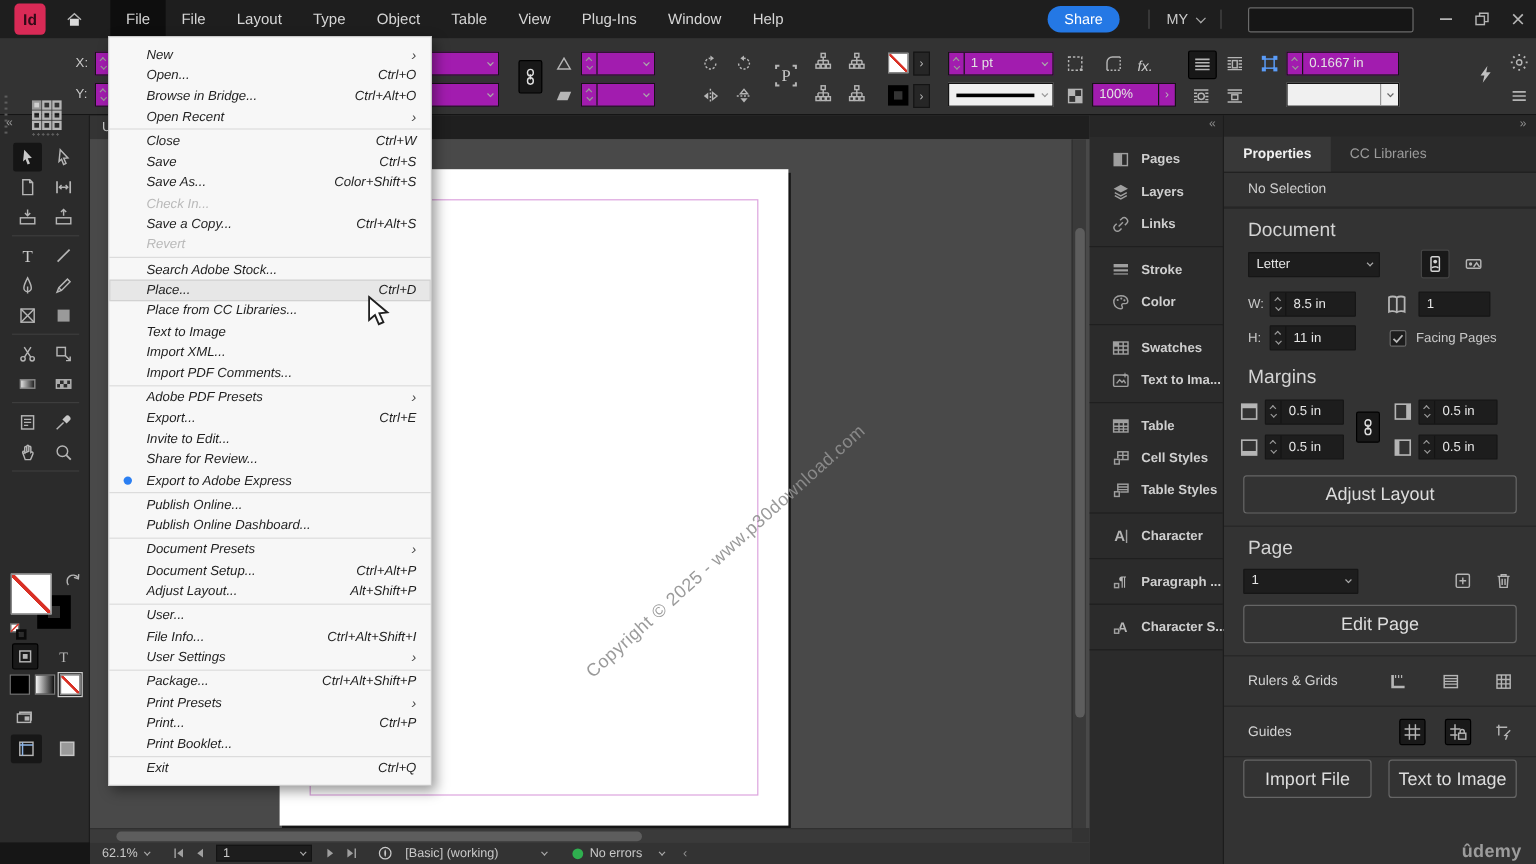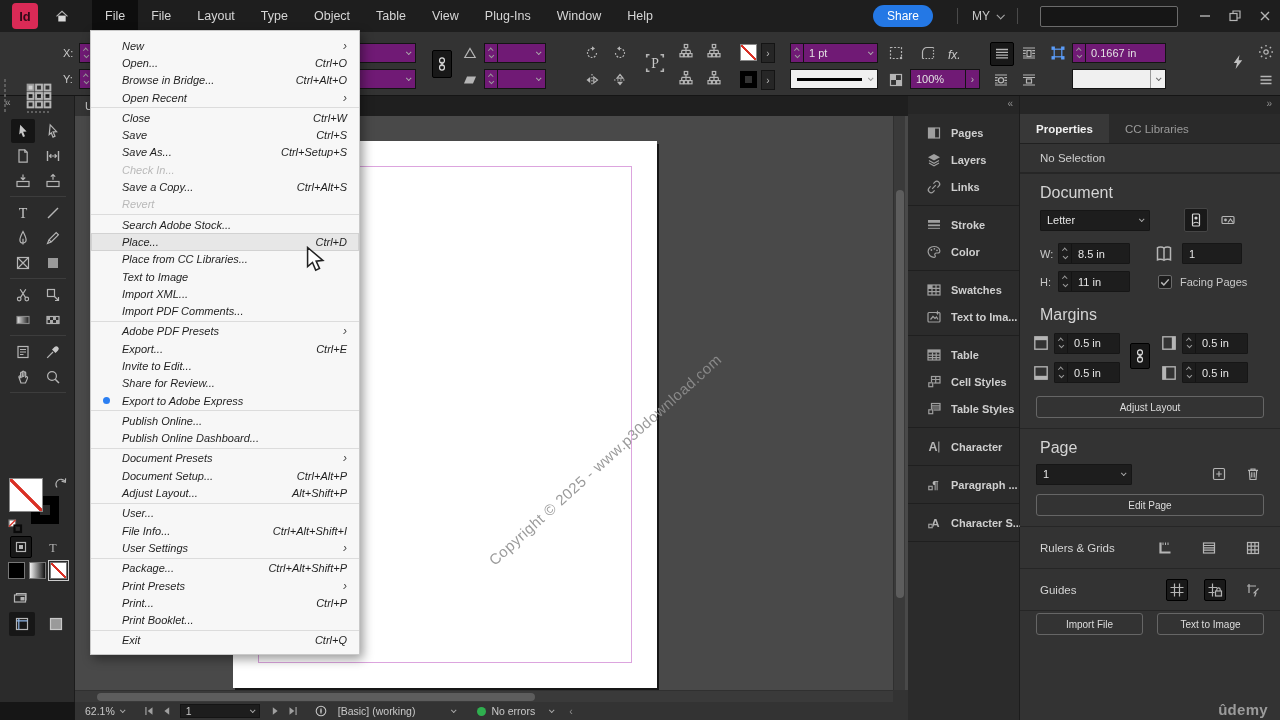--- a/index.html
+++ b/index.html
@@ -19,21 +19,21 @@
   .vsep { width:1px; height:16px; background:#4a4a4a; margin:0 10px; }
   #workspace { font-size:12px; color:#c9c9c9; display:flex; align-items:center; gap:7px; padding:0 4px; }
   .chev { display:inline-block; width:6px; height:6px; border-right:1.5px solid #aaa; border-bottom:1.5px solid #aaa; transform:rotate(45deg) translateY(-1px); }
   .chev.sm { width:4px; height:4px; }
   #searchbox { width:138px; height:21px; background:#161616; border:1px solid #6b6b6b; border-radius:2px; margin:0 12px; }
   .winbtn { width:30px; height:32px; display:flex; align-items:center; justify-content:center; }
 
   
   #controlbar { position:absolute; left:0; top:32px; width:1280px; height:64px; background:#333333; border-bottom:1px solid #151515; z-index:10; }
   .cp-lbl { position:absolute; font-size:11px; color:#c9c9c9; }
-  .cpfield { position:absolute; height:20px; background:#701a75; border:1px solid #141414; display:flex; align-items:center; font-size:11px; color:#e3e3e3; }
+  .cpfield { position:absolute; height:20px; background:#a21caf; border:1px solid #141414; display:flex; align-items:center; font-size:11px; color:#e3e3e3; }
   .stepper { width:13px; height:100%; border-right:1px solid #141414; display:flex; flex-direction:column; align-items:center; justify-content:center; gap:2px; }
   .stepper .chev { width:3.5px; height:3.5px; border-color:#9a9a9a; }
   .stepper .up { transform:rotate(-135deg); }
   .cpfield .val { padding:0 5px; flex:1; white-space:nowrap; }
   .cpfield .dd { margin-right:5px; }
   .cp-ic { position:absolute; }
   .expander { position:absolute; width:14px; height:20px; background:#262626; border:1px solid #141414; color:#b9b9b9; font-size:10px; display:flex; align-items:center; justify-content:center; }
   .pressed { background:#181818; border:1px solid #000; border-radius:2px; }
   #cp-handle { position:absolute; left:3px; top:46px; width:4px; height:36px;
      background-image:radial-gradient(#5d5d5d 1px, transparent 1px); background-size:4px 5px; }
@@ -100,21 +100,21 @@
   #props { position:absolute; left:1020px; top:96px; width:260px; height:624px; background:#333; }
   #props-head { height:18px; background:#262626; color:#8f8f8f; font-size:10px; text-align:right; padding:2px 8px 0 0; }
   #props-tabs { height:30px; background:#2a2a2a; display:flex; border-bottom:1px solid #202020; }
   .ptab { padding:0 16px; font-size:11.5px; display:flex; align-items:center; color:#9b9b9b; }
   .ptab.active { background:#383838; color:#f0f0f0; font-weight:bold; }
   #no-selection { height:30px; display:flex; align-items:center; padding-left:20px; font-size:11.5px; color:#cfcfcf; border-bottom:2px solid #262626; }
   .psec-title { font-size:16px; color:#d4d4d4; padding:10px 8px 6px 20px; }
   .prow { display:flex; align-items:center; }
   .pfield { background:#1d1d1d; border:1px solid #161616; height:21px; display:flex; align-items:center; font-size:11px; color:#e6e6e6; border-radius:1px; }
   .pfield .val { padding:0 6px; flex:1; }
-  .pbtn { border:1px solid #666; border-radius:3px; height:22px; color:#ddd; font-size:10px; display:flex; align-items:center; justify-content:center; background:transparent; }
+  .pbtn { border:1px solid #666; border-radius:3px; height:32px; color:#ddd; font-size:15px; display:flex; align-items:center; justify-content:center; background:transparent; }
   .psep { height:1px; background:#262626; margin-top:10px; }
   .orient-btn { width:24px; height:24px; display:flex; align-items:center; justify-content:center; border-radius:2px; }
   .orient-btn.active { background:#191919; border:1px solid #454545; }
   .checkbox { width:14px; height:14px; background:#1d1d1d; border:1px solid #6a6a6a; border-radius:2px; display:flex; align-items:center; justify-content:center; }
   .icbtn { width:22px; height:22px; display:flex; align-items:center; justify-content:center; }
   .icbtn.pressed { background:#191919; border-radius:2px; }
   #brand { position:absolute; right:12px; bottom:2px; font-size:15px; font-weight:bold; color:#9c9c9c; letter-spacing:.3px; }
 
   
   #filemenu { position:absolute; left:90px; top:30px; width:270px; background:#f7f7f7; border:1px solid #c9c9c9;
@@ -1112,21 +1112,21 @@
         <span class="fm-short">Ctrl+W</span>
       </div>
       <div class="fm-item">
         <span class="fm-gutter"></span>
         <span class="fm-label">Save</span>
         <span class="fm-short">Ctrl+S</span>
       </div>
       <div class="fm-item">
         <span class="fm-gutter"></span>
         <span class="fm-label">Save As...</span>
-        <span class="fm-short">Ctrl+Setup+S</span>
+        <span class="fm-short">Color+Shift+S</span>
       </div>
       <div class="fm-item disabled">
         <span class="fm-gutter"></span>
         <span class="fm-label">Check In...</span>
       </div>
       <div class="fm-item">
         <span class="fm-gutter"></span>
         <span class="fm-label">Save a Copy...</span>
         <span class="fm-short">Ctrl+Alt+S</span>
       </div>

